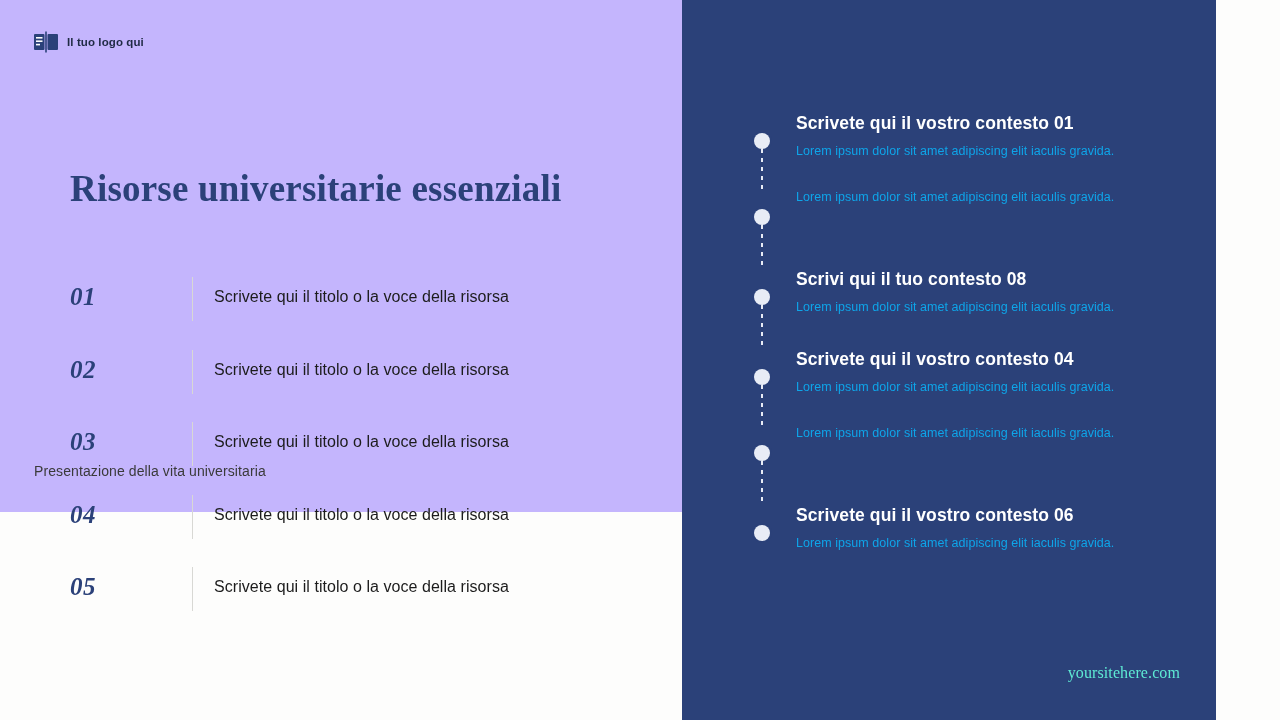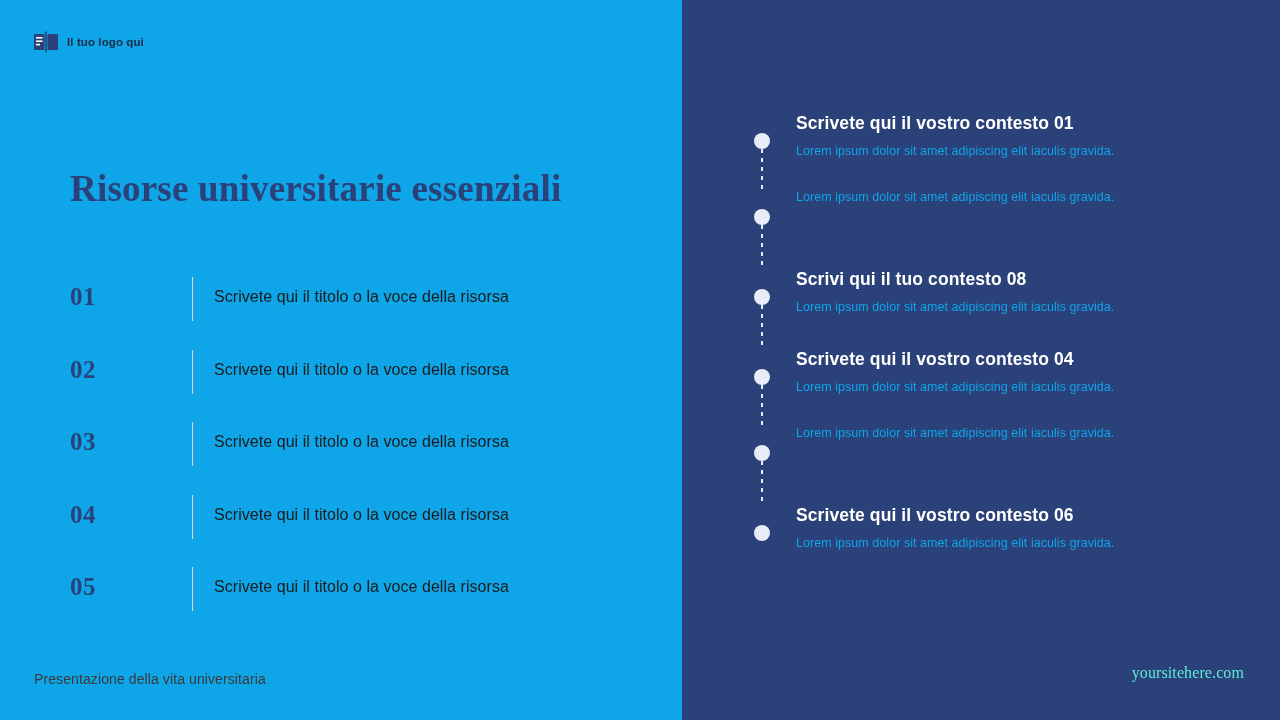--- a/index.html
+++ b/index.html
@@ -18,22 +18,22 @@
     width: 1280px;
     height: 720px;
     display: flex;
     background: #fdfdfc;
   }
 
   
   .left {
     position: relative;
     width: 682px;
-    height: 720px;
-    background: #0ea5e9;
+    height: 512px;
+    background: #c4b5fd;
     box-sizing: border-box;
   }
 
   .logo-row {
     position: absolute;
     top: 31px;
     left: 34px;
     display: flex;
     align-items: center;
     gap: 9px;
@@ -76,20 +76,21 @@
   }
   .list-num {
     font-family: "Liberation Serif", serif;
     font-size: 25px;
     font-weight: bold;
     color: #2b4179;
     width: 72px;
     line-height: 1;
     padding-top: 9px;
     letter-spacing: .5px;
+    font-style: italic;
   }
   .list-divider {
     position: absolute;
     left: 122px;
     top: 2px;
     width: 1px;
     height: 44px;
     background: #d8d8d4;
   }
   .list-label {
@@ -108,21 +109,21 @@
     left: 34px;
     bottom: 33px;
     font-size: 14px;
     color: #3a3a3a;
     letter-spacing: .1px;
   }
 
   
   .right {
     position: relative;
-    width: 598px;
+    width: 534px;
     height: 720px;
     background: #2b4179;
     box-sizing: border-box;
   }
 
   .timeline {
     position: absolute;
     top: 100px;
     left: 72px;
     right: 36px;

